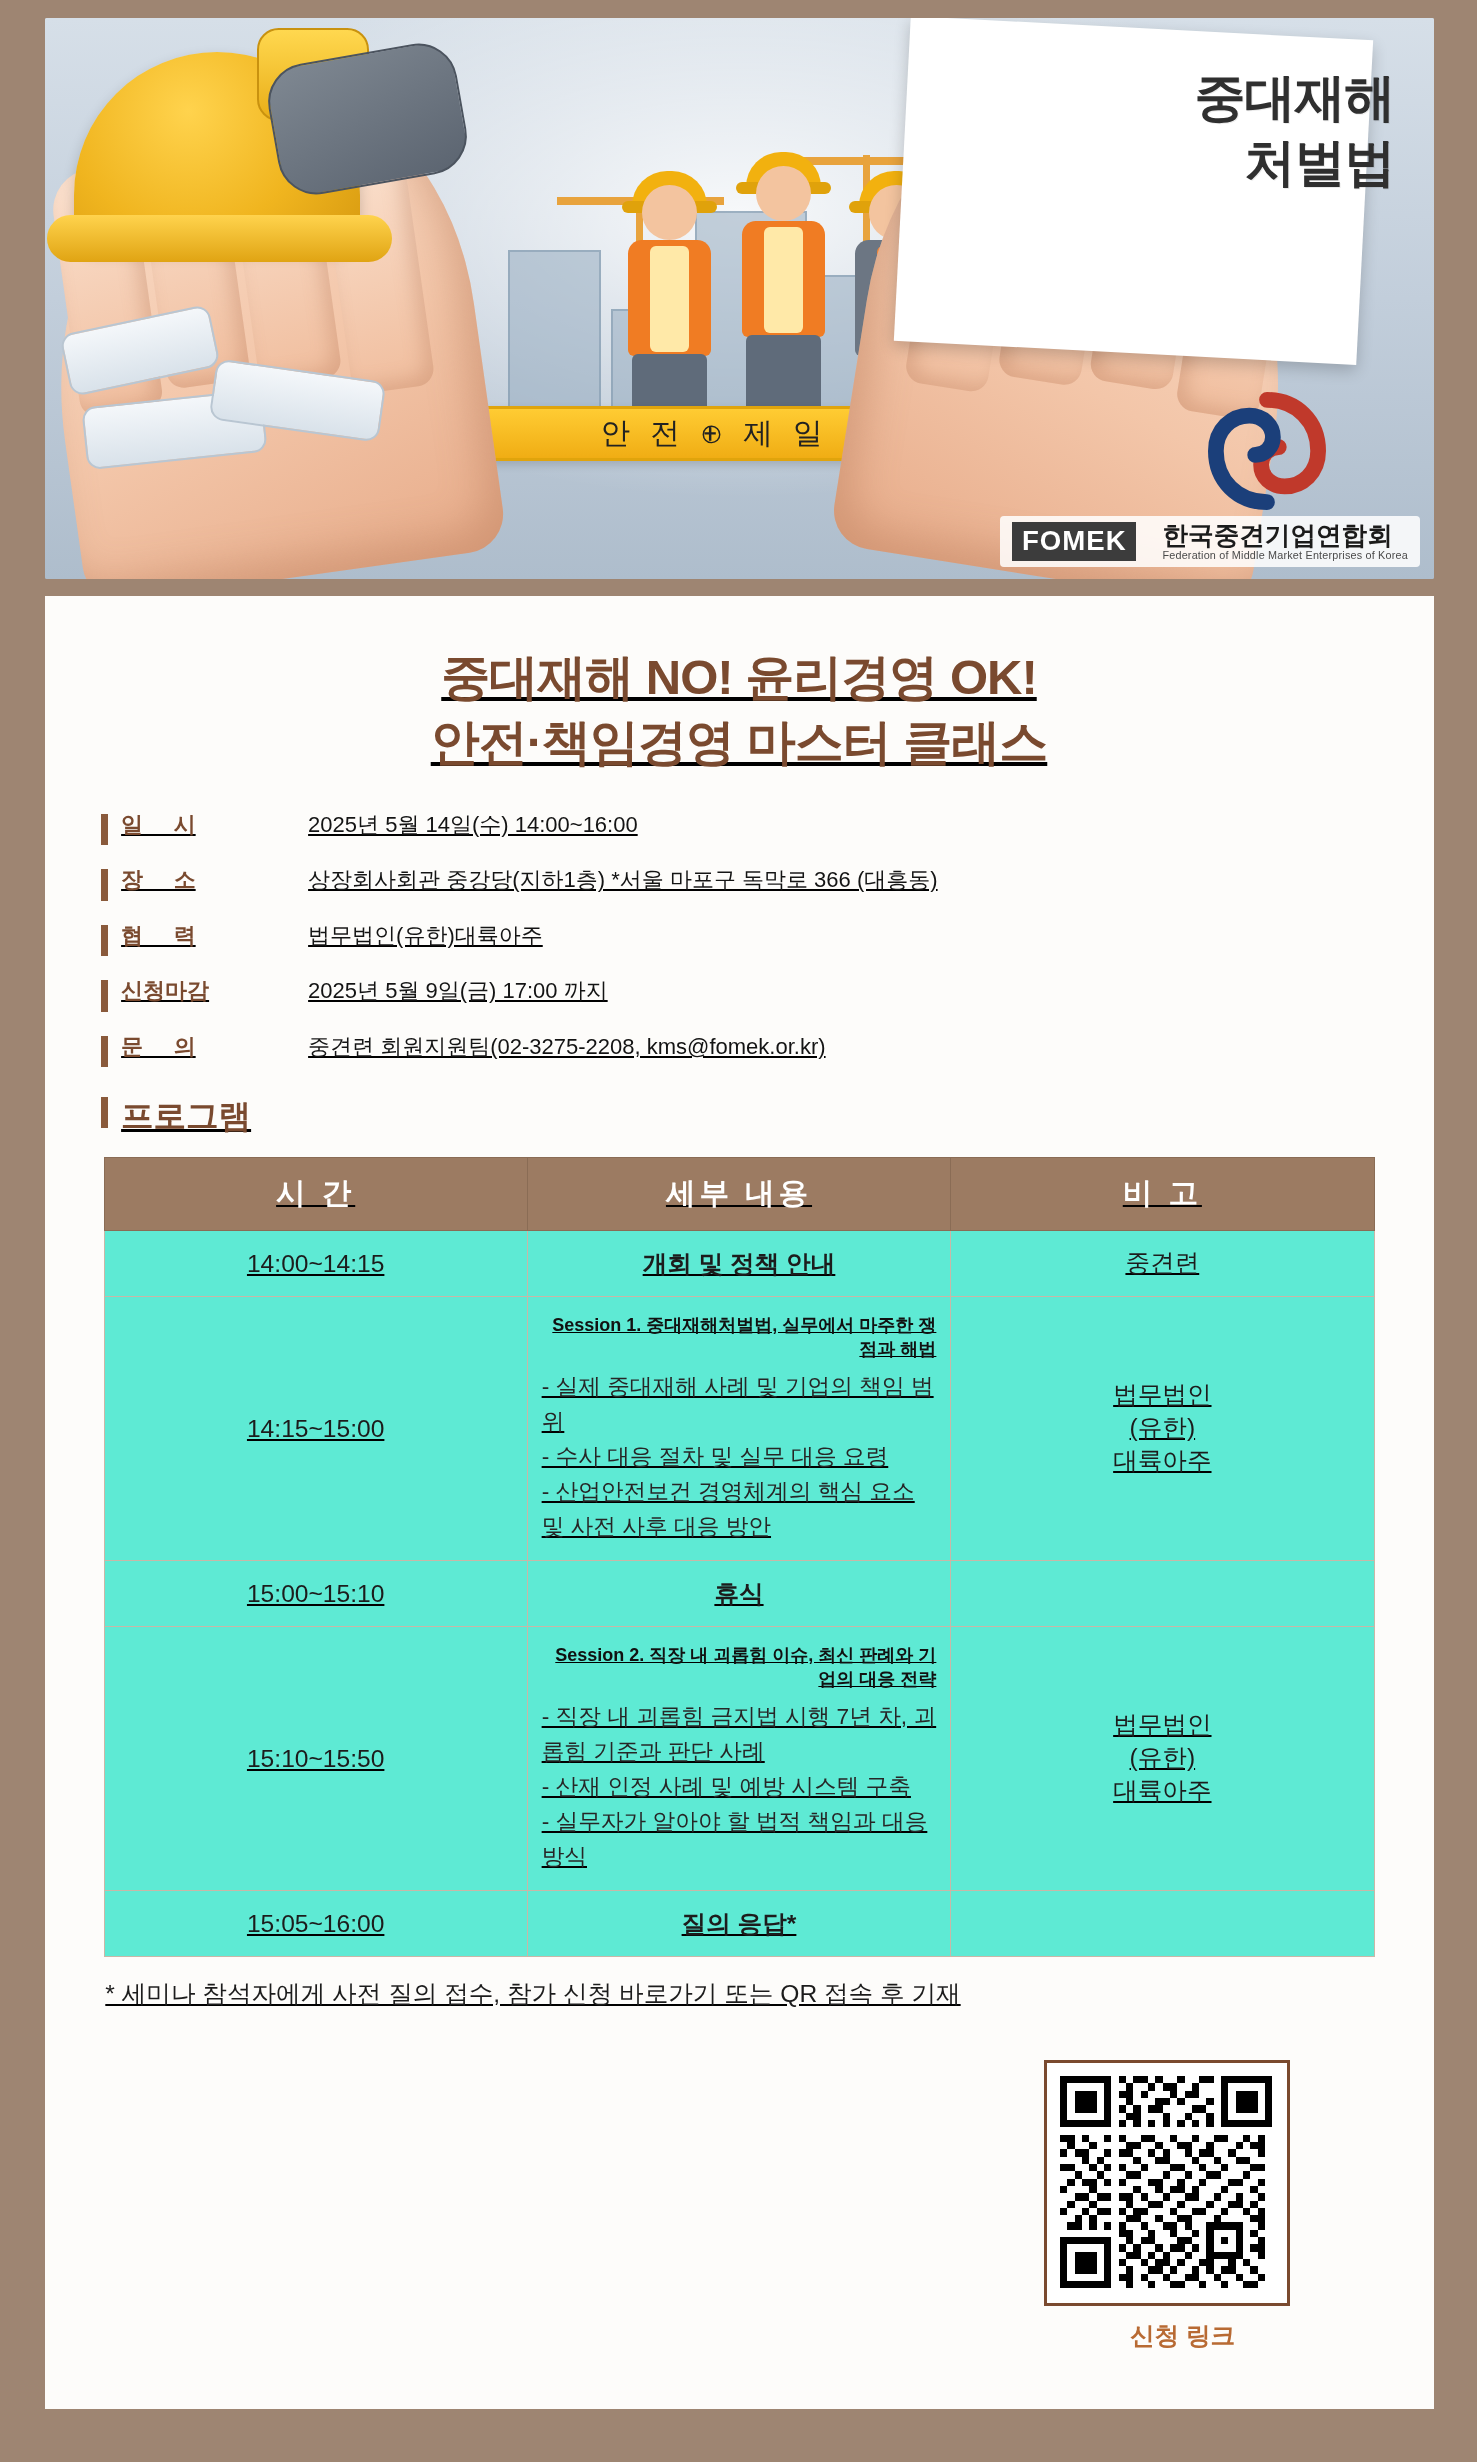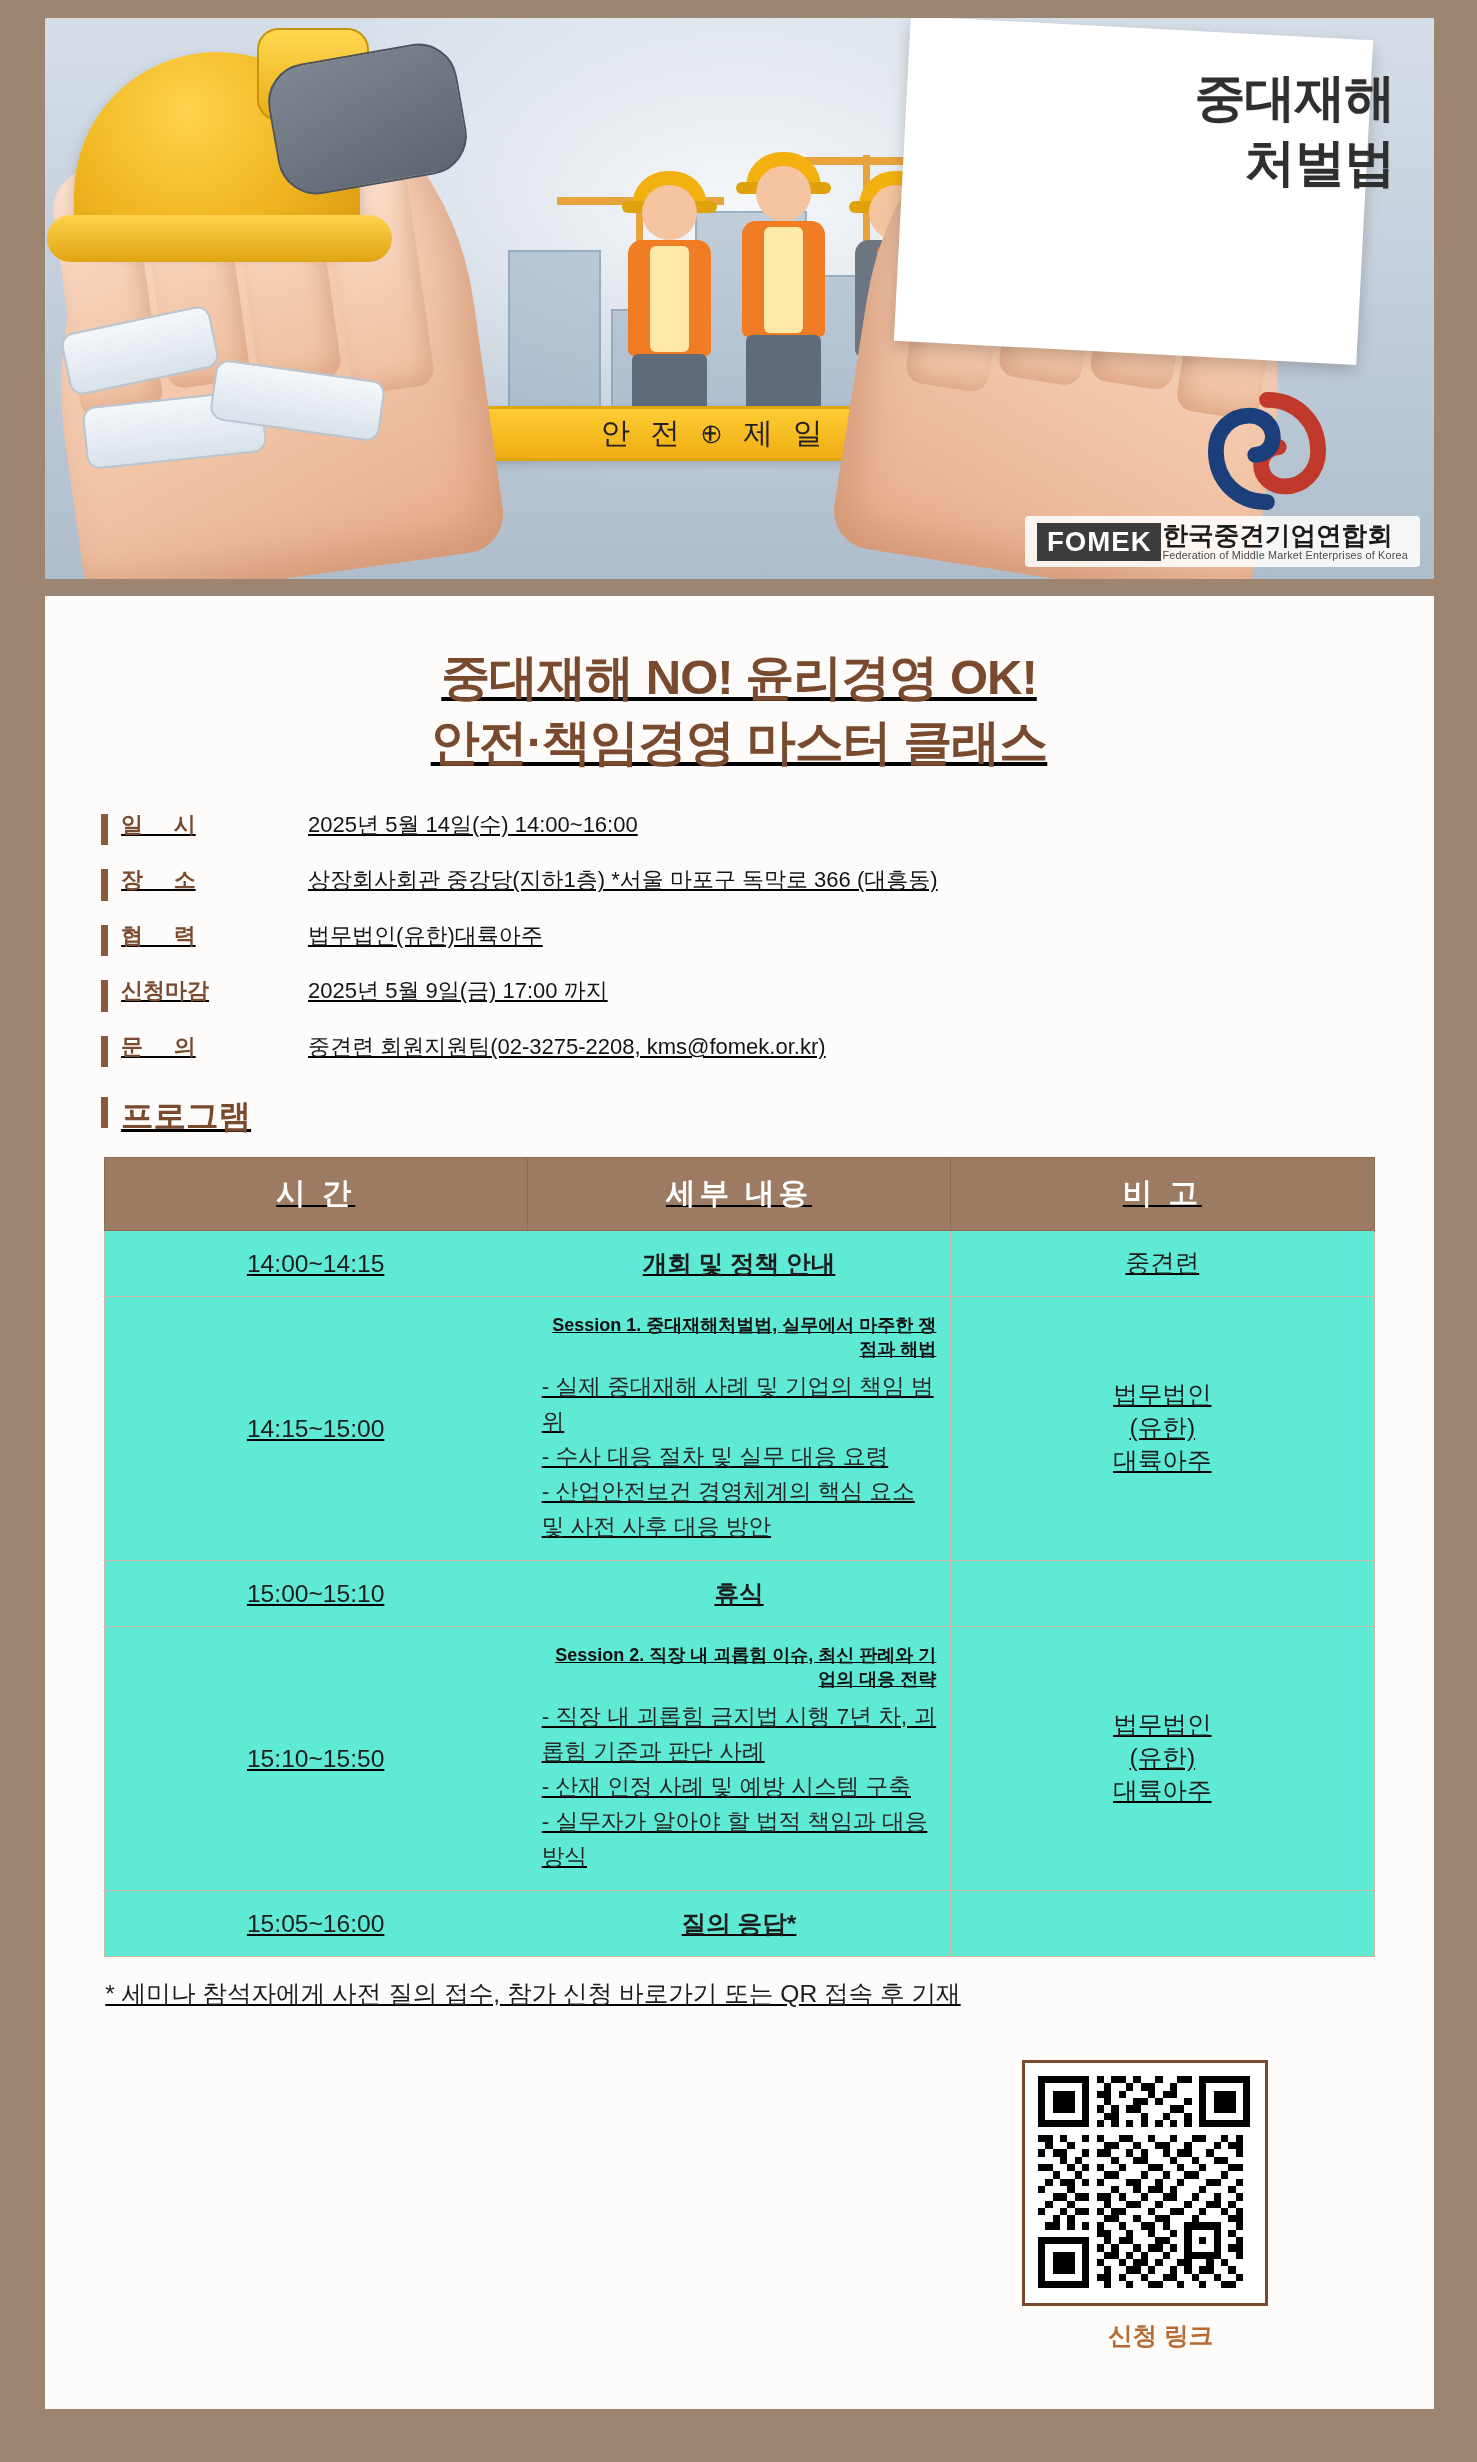--- a/index.html
+++ b/index.html
@@ -192,22 +192,21 @@
     right: 108px;
     bottom: 69px;
     width: 118px;
     height: 118px;
   }
   .logo-bar {
     position: absolute;
     right: 13.8px;
     bottom: 11.8px;
     display: flex;
-    align-items: center;
-    gap: 1px;
+    gap: 26px;
     background: rgba(255,255,255,0.86);
     padding: 5.9px 11.8px;
     border-radius: 3.9px;
   }
   .logo-mark {
     background: #3c3c3c;
     color: #fff;
     font-weight: bold;
     font-size: 27.6px;
     letter-spacing: 1px;
@@ -352,21 +351,21 @@
   }
   .footnote {
     margin: 19.7px 0 0 13.8px;
     font-size: 24.6px;
     color: #1c1c1c;
   }
 
   
   .qr-wrap {
     position: absolute;
-    right: 134px;
+    right: 112px;
     bottom: 57px;
     width: 278px;
     text-align: center;
   }
   .qr-box {
     width: 246px;
     height: 246px;
     border: 3.9px solid #7a4a2f;
     background: #ffffff;
     box-sizing: border-box;

